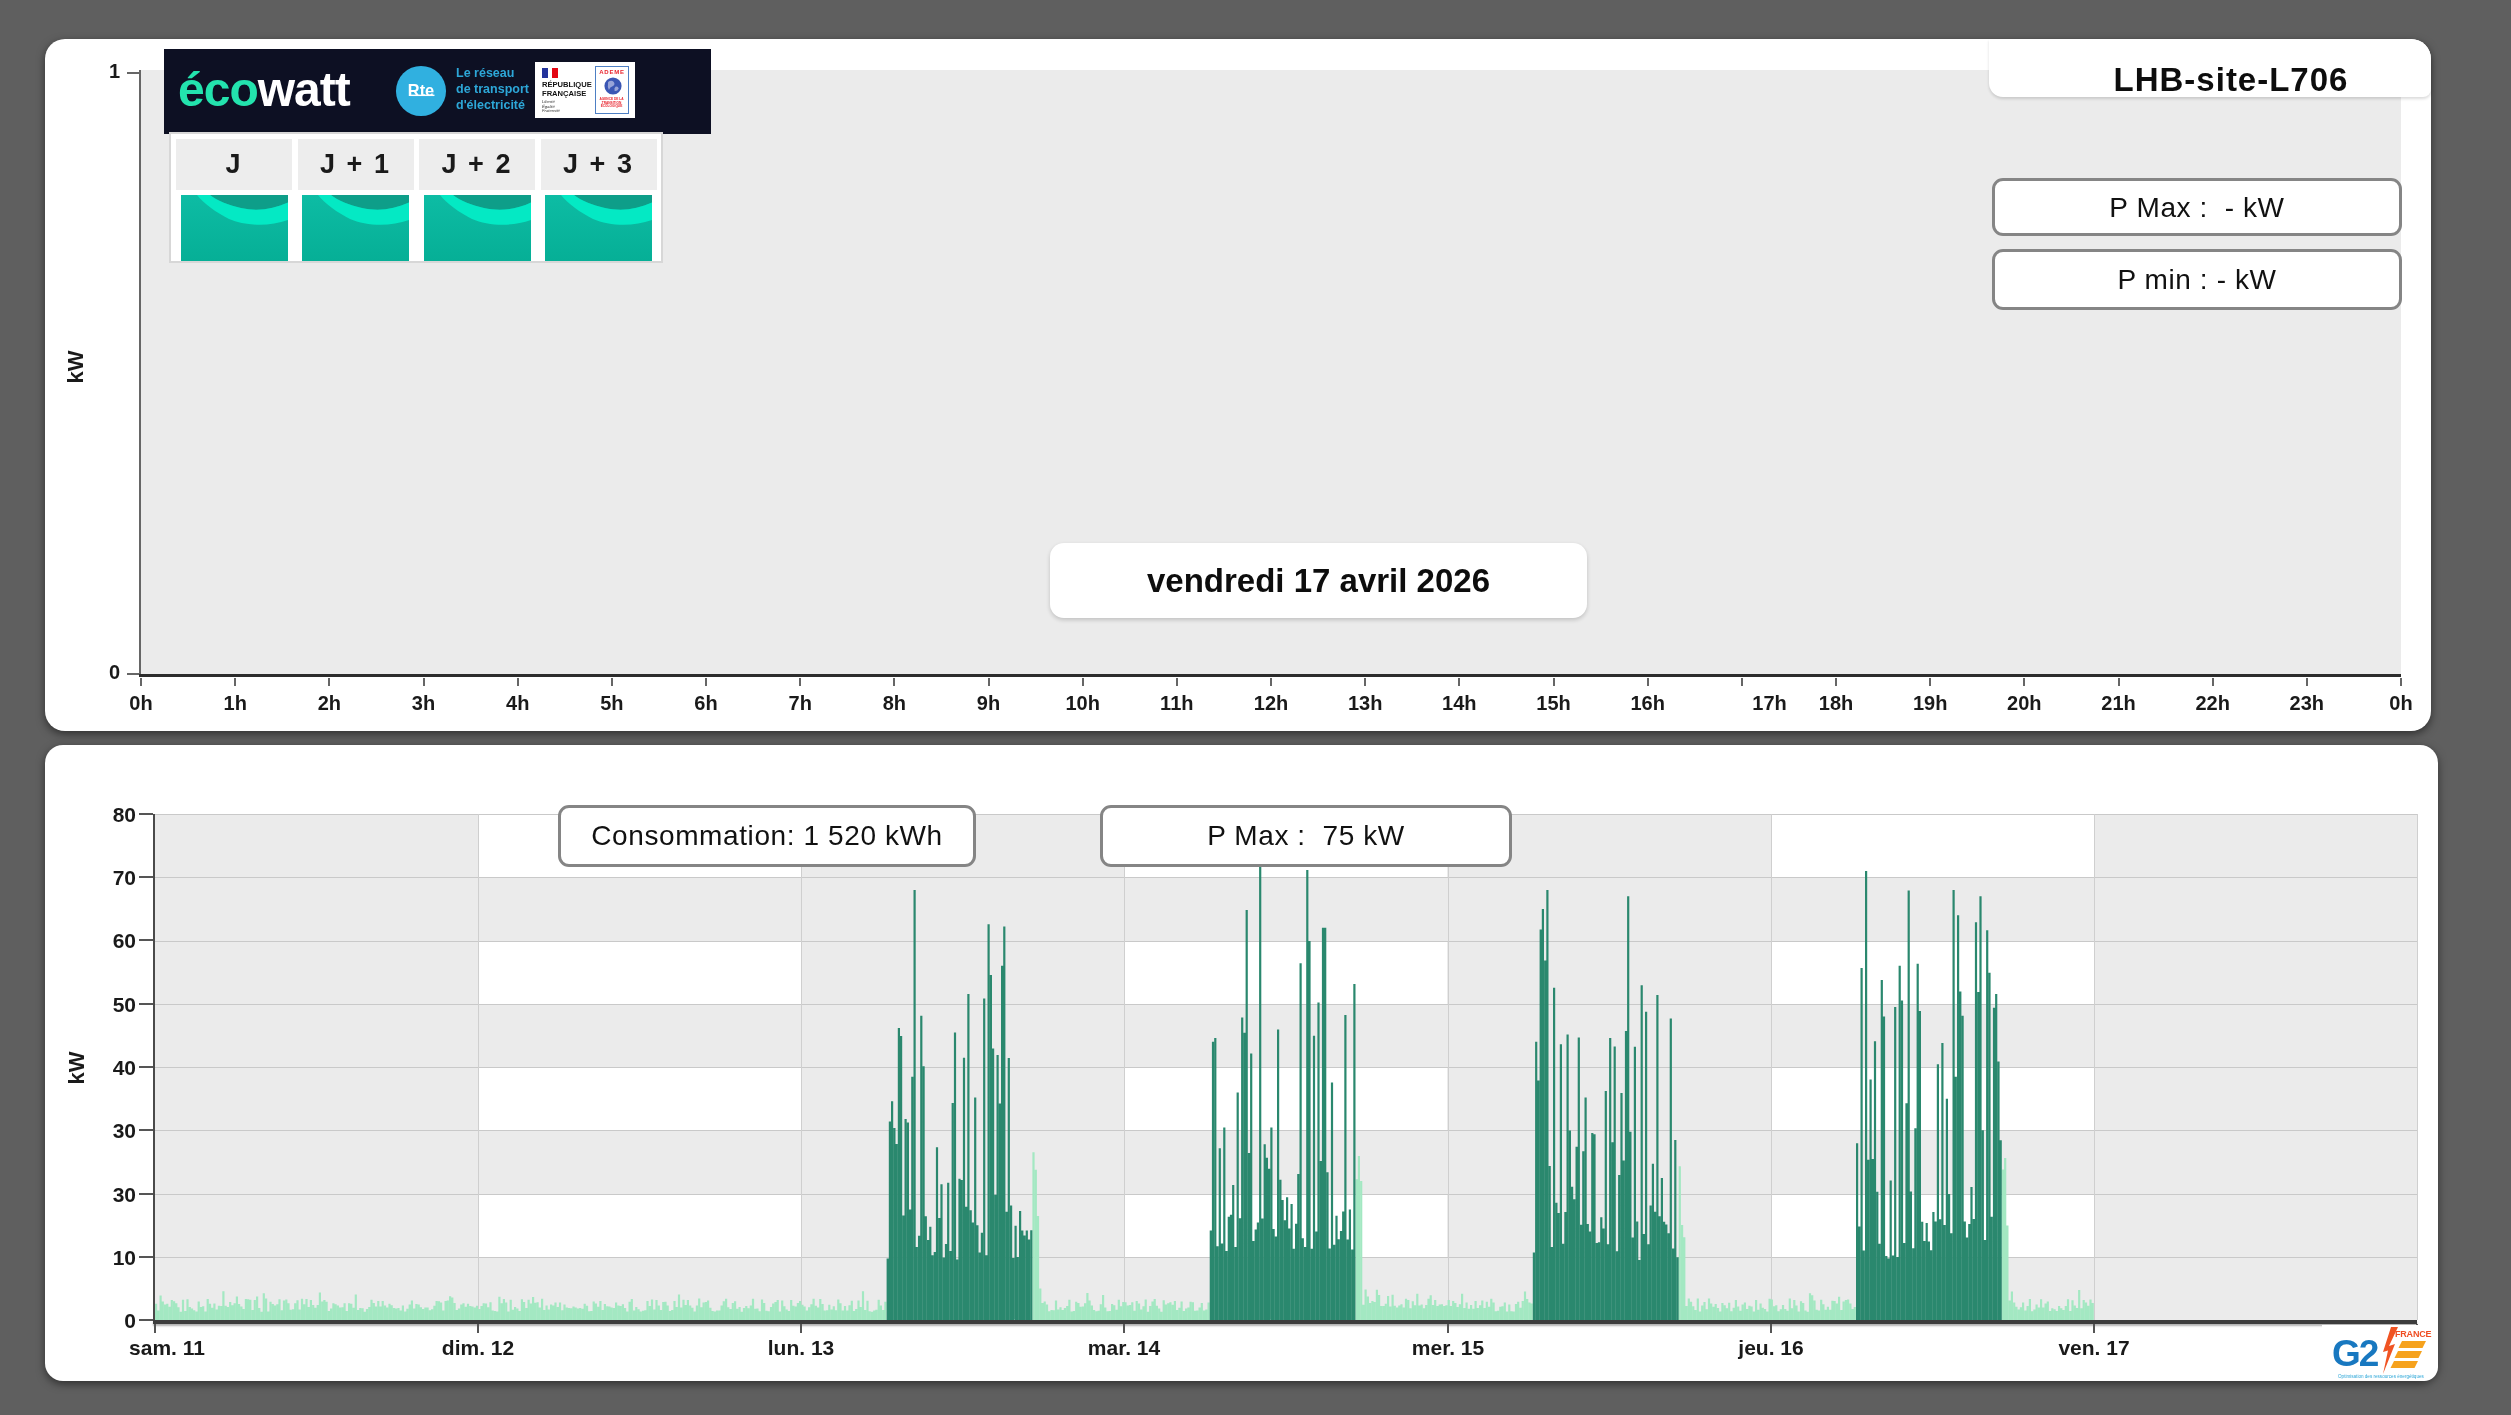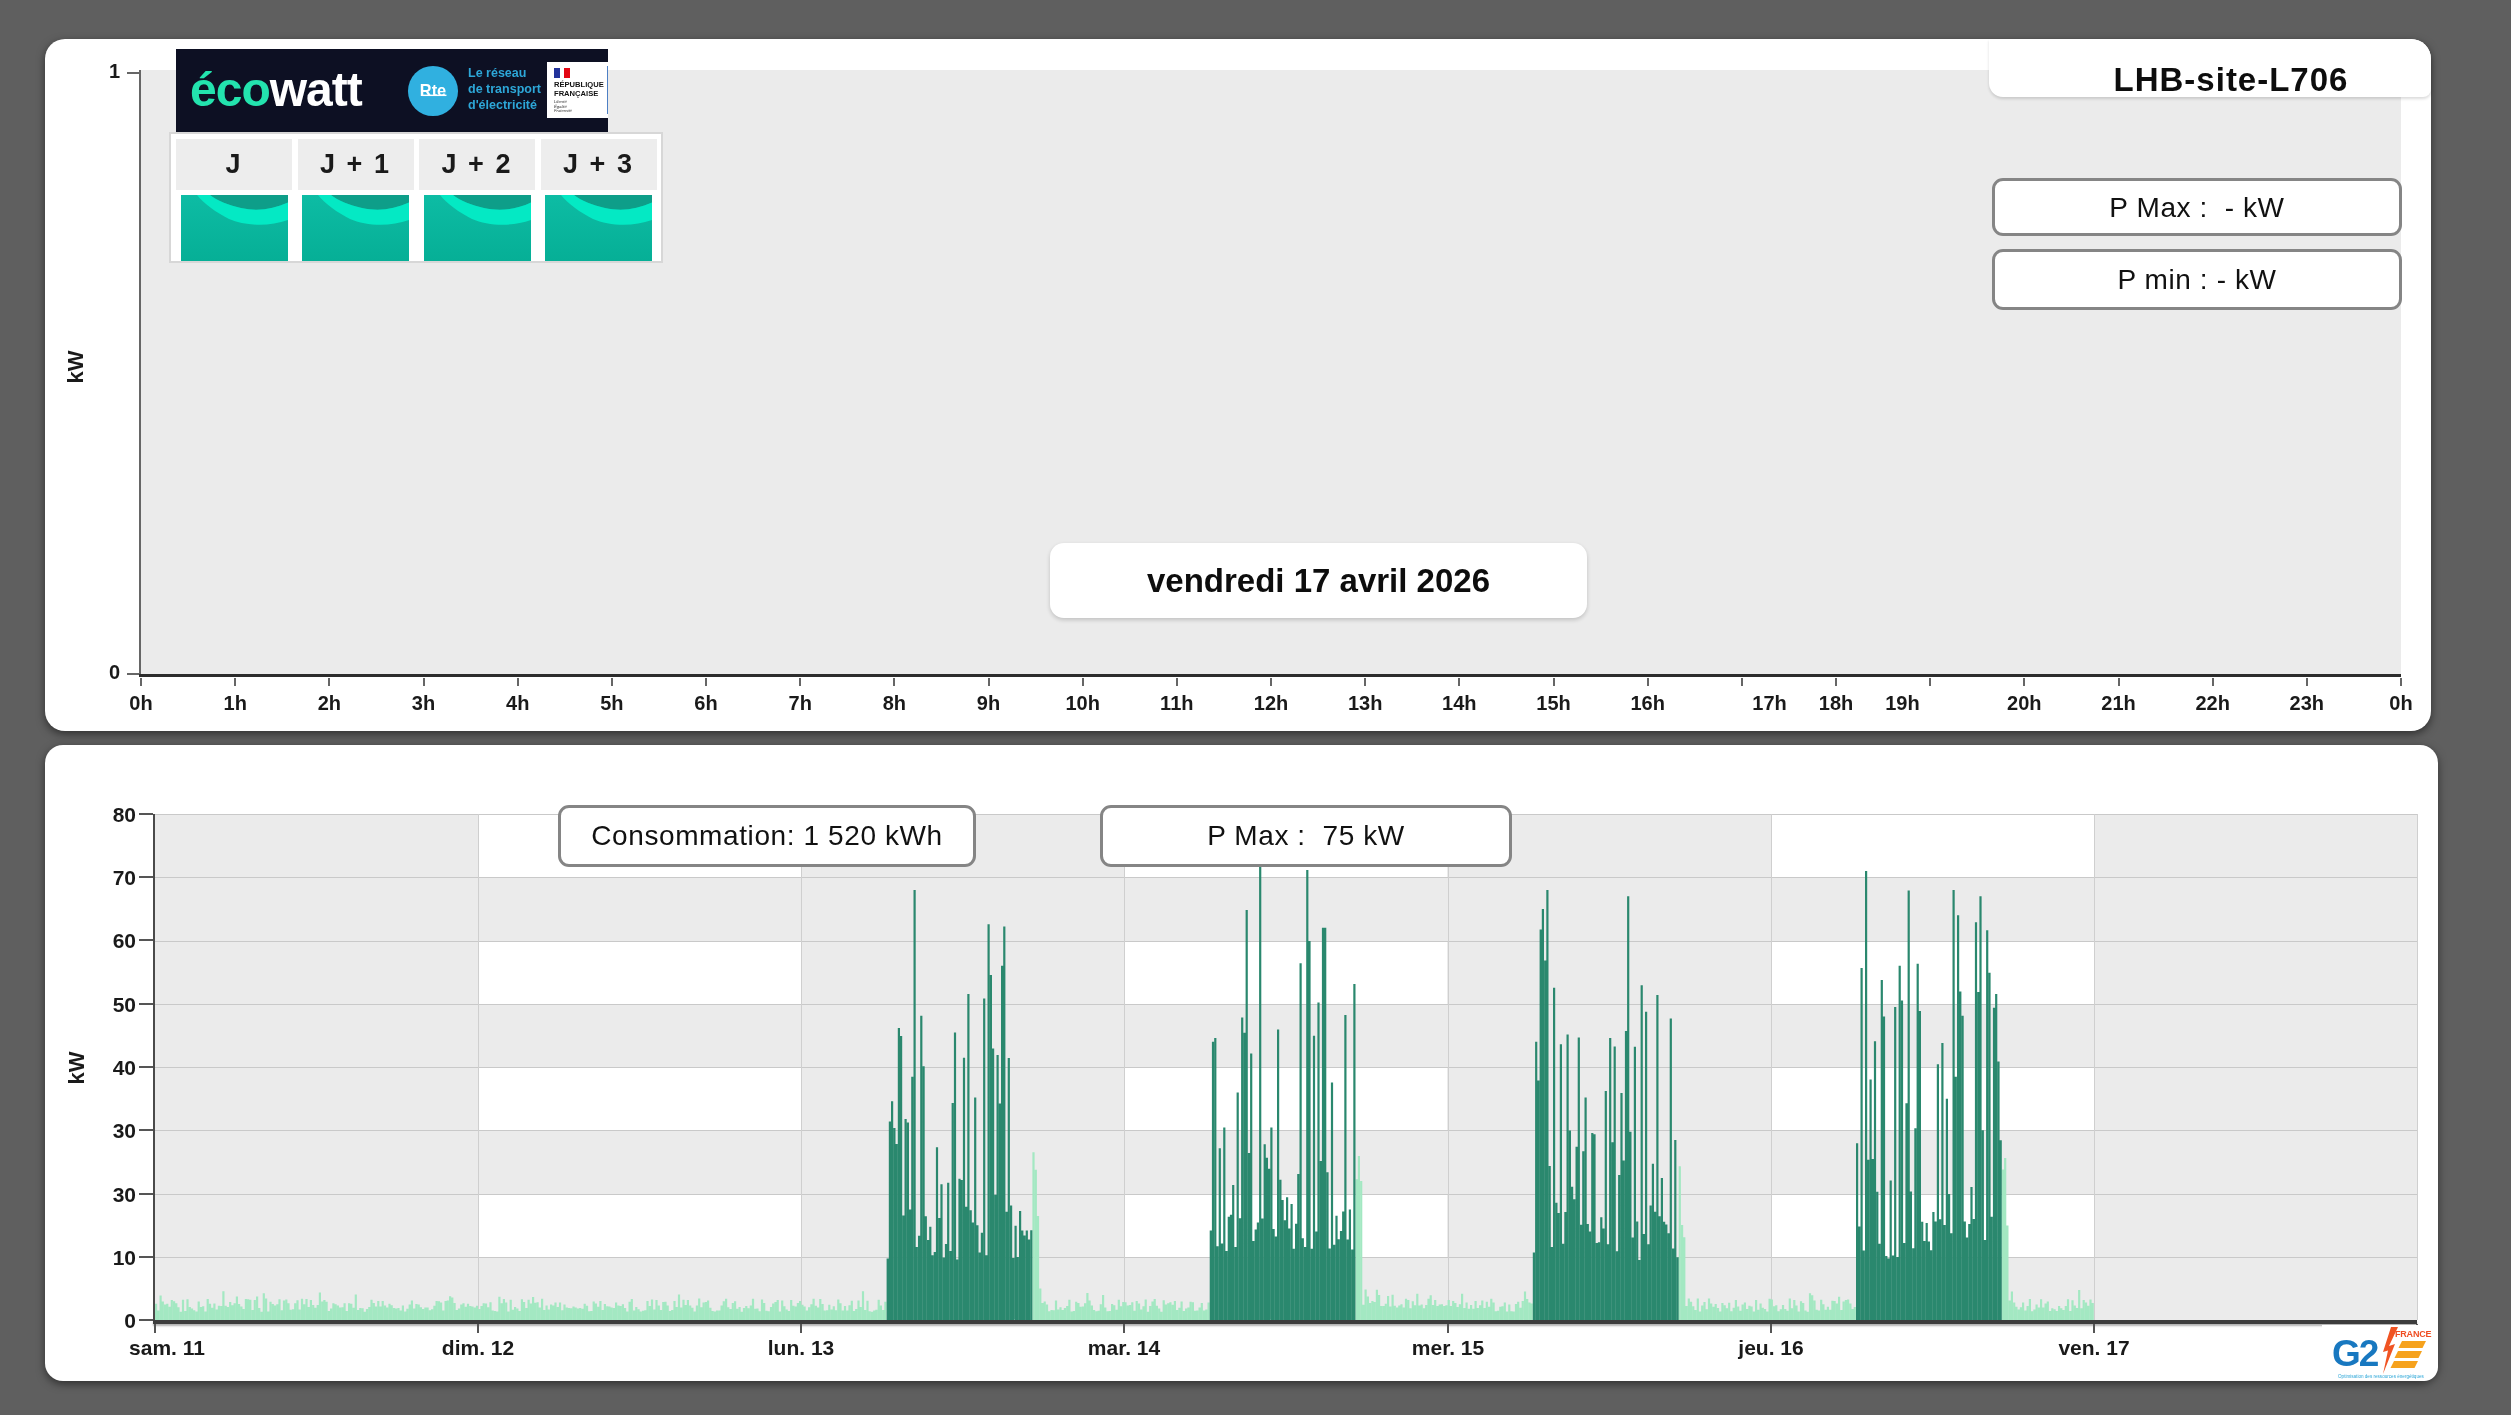--- a/index.html
+++ b/index.html
@@ -54,31 +54,31 @@
     <div class="t1" style="position:absolute;left:898.5px;top:653px;width:90px;text-align:center">9h</div>
     <div class="t1" style="position:absolute;left:992.7px;top:653px;width:90px;text-align:center">10h</div>
     <div class="t1" style="position:absolute;left:1086.8px;top:653px;width:90px;text-align:center">11h</div>
     <div class="t1" style="position:absolute;left:1181.0px;top:653px;width:90px;text-align:center">12h</div>
     <div class="t1" style="position:absolute;left:1275.2px;top:653px;width:90px;text-align:center">13h</div>
     <div class="t1" style="position:absolute;left:1369.3px;top:653px;width:90px;text-align:center">14h</div>
     <div class="t1" style="position:absolute;left:1463.5px;top:653px;width:90px;text-align:center">15h</div>
     <div class="t1" style="position:absolute;left:1557.7px;top:653px;width:90px;text-align:center">16h</div>
     <div class="t1" style="position:absolute;left:1651.8px;top:653px;width:90px;text-align:right">17h</div>
     <div class="t1" style="position:absolute;left:1746.0px;top:653px;width:90px;text-align:center">18h</div>
-    <div class="t1" style="position:absolute;left:1840.2px;top:653px;width:90px;text-align:left">19h</div>
+    <div class="t1" style="position:absolute;left:1840.2px;top:653px;width:90px;text-align:center">19h</div>
     <div class="t1" style="position:absolute;left:1934.3px;top:653px;width:90px;text-align:center">20h</div>
     <div class="t1" style="position:absolute;left:2028.5px;top:653px;width:90px;text-align:center">21h</div>
     <div class="t1" style="position:absolute;left:2122.7px;top:653px;width:90px;text-align:center">22h</div>
     <div class="t1" style="position:absolute;left:2216.8px;top:653px;width:90px;text-align:center">23h</div>
     <div class="t1" style="position:absolute;left:2311.0px;top:653px;width:90px;text-align:center">0h</div>
   <div class="t1" style="position:absolute;left:49px;top:21px;width:26px;text-align:right">1</div>
   <div class="t1" style="position:absolute;left:49px;top:622px;width:26px;text-align:right">0</div>
   <div class="t1" style="position:absolute;left:1px;top:315px;width:60px;text-align:center;transform:rotate(-90deg);font-size:22px">kW</div>
 
-<div style="position:absolute;left:131px;top:10px;width:432px;height:85px;background:#0d1023;overflow:hidden">
+<div style="position:absolute;left:119px;top:10px;width:547px;height:85px;background:#0d1023;overflow:hidden">
   <div style="position:absolute;left:14px;top:13px;font-size:48px;font-weight:bold;letter-spacing:-1px"><span style="color:#23e3ae">éco</span><span style="color:#fff">watt</span></div>
   <svg style="position:absolute;left:231px;top:16px" width="52" height="52" viewBox="0 0 54 54">
         <circle cx="27" cy="27" r="26" fill="#30b0e0"></circle>
         <text x="27" y="32" font-size="17" font-weight="bold" fill="#fff" text-anchor="middle" font-family="Liberation Sans">Rte</text>
         <path d="M15 31.5 h26" stroke="#fff" stroke-width="1.5"></path>
       </svg>
   <div style="position:absolute;left:292px;top:16px;font-size:12.5px;line-height:16px;font-weight:bold;color:#2da7d8">Le réseau<br>de transport<br>d'électricité</div>
   <div style="position:absolute;left:371px;top:13px;width:100px;height:56px;background:#fff">
      <div style="position:absolute;left:7px;top:6px;width:6px;height:10px;background:#23339b"></div>
      <div style="position:absolute;left:13px;top:6px;width:4px;height:10px;background:#fff"></div>

